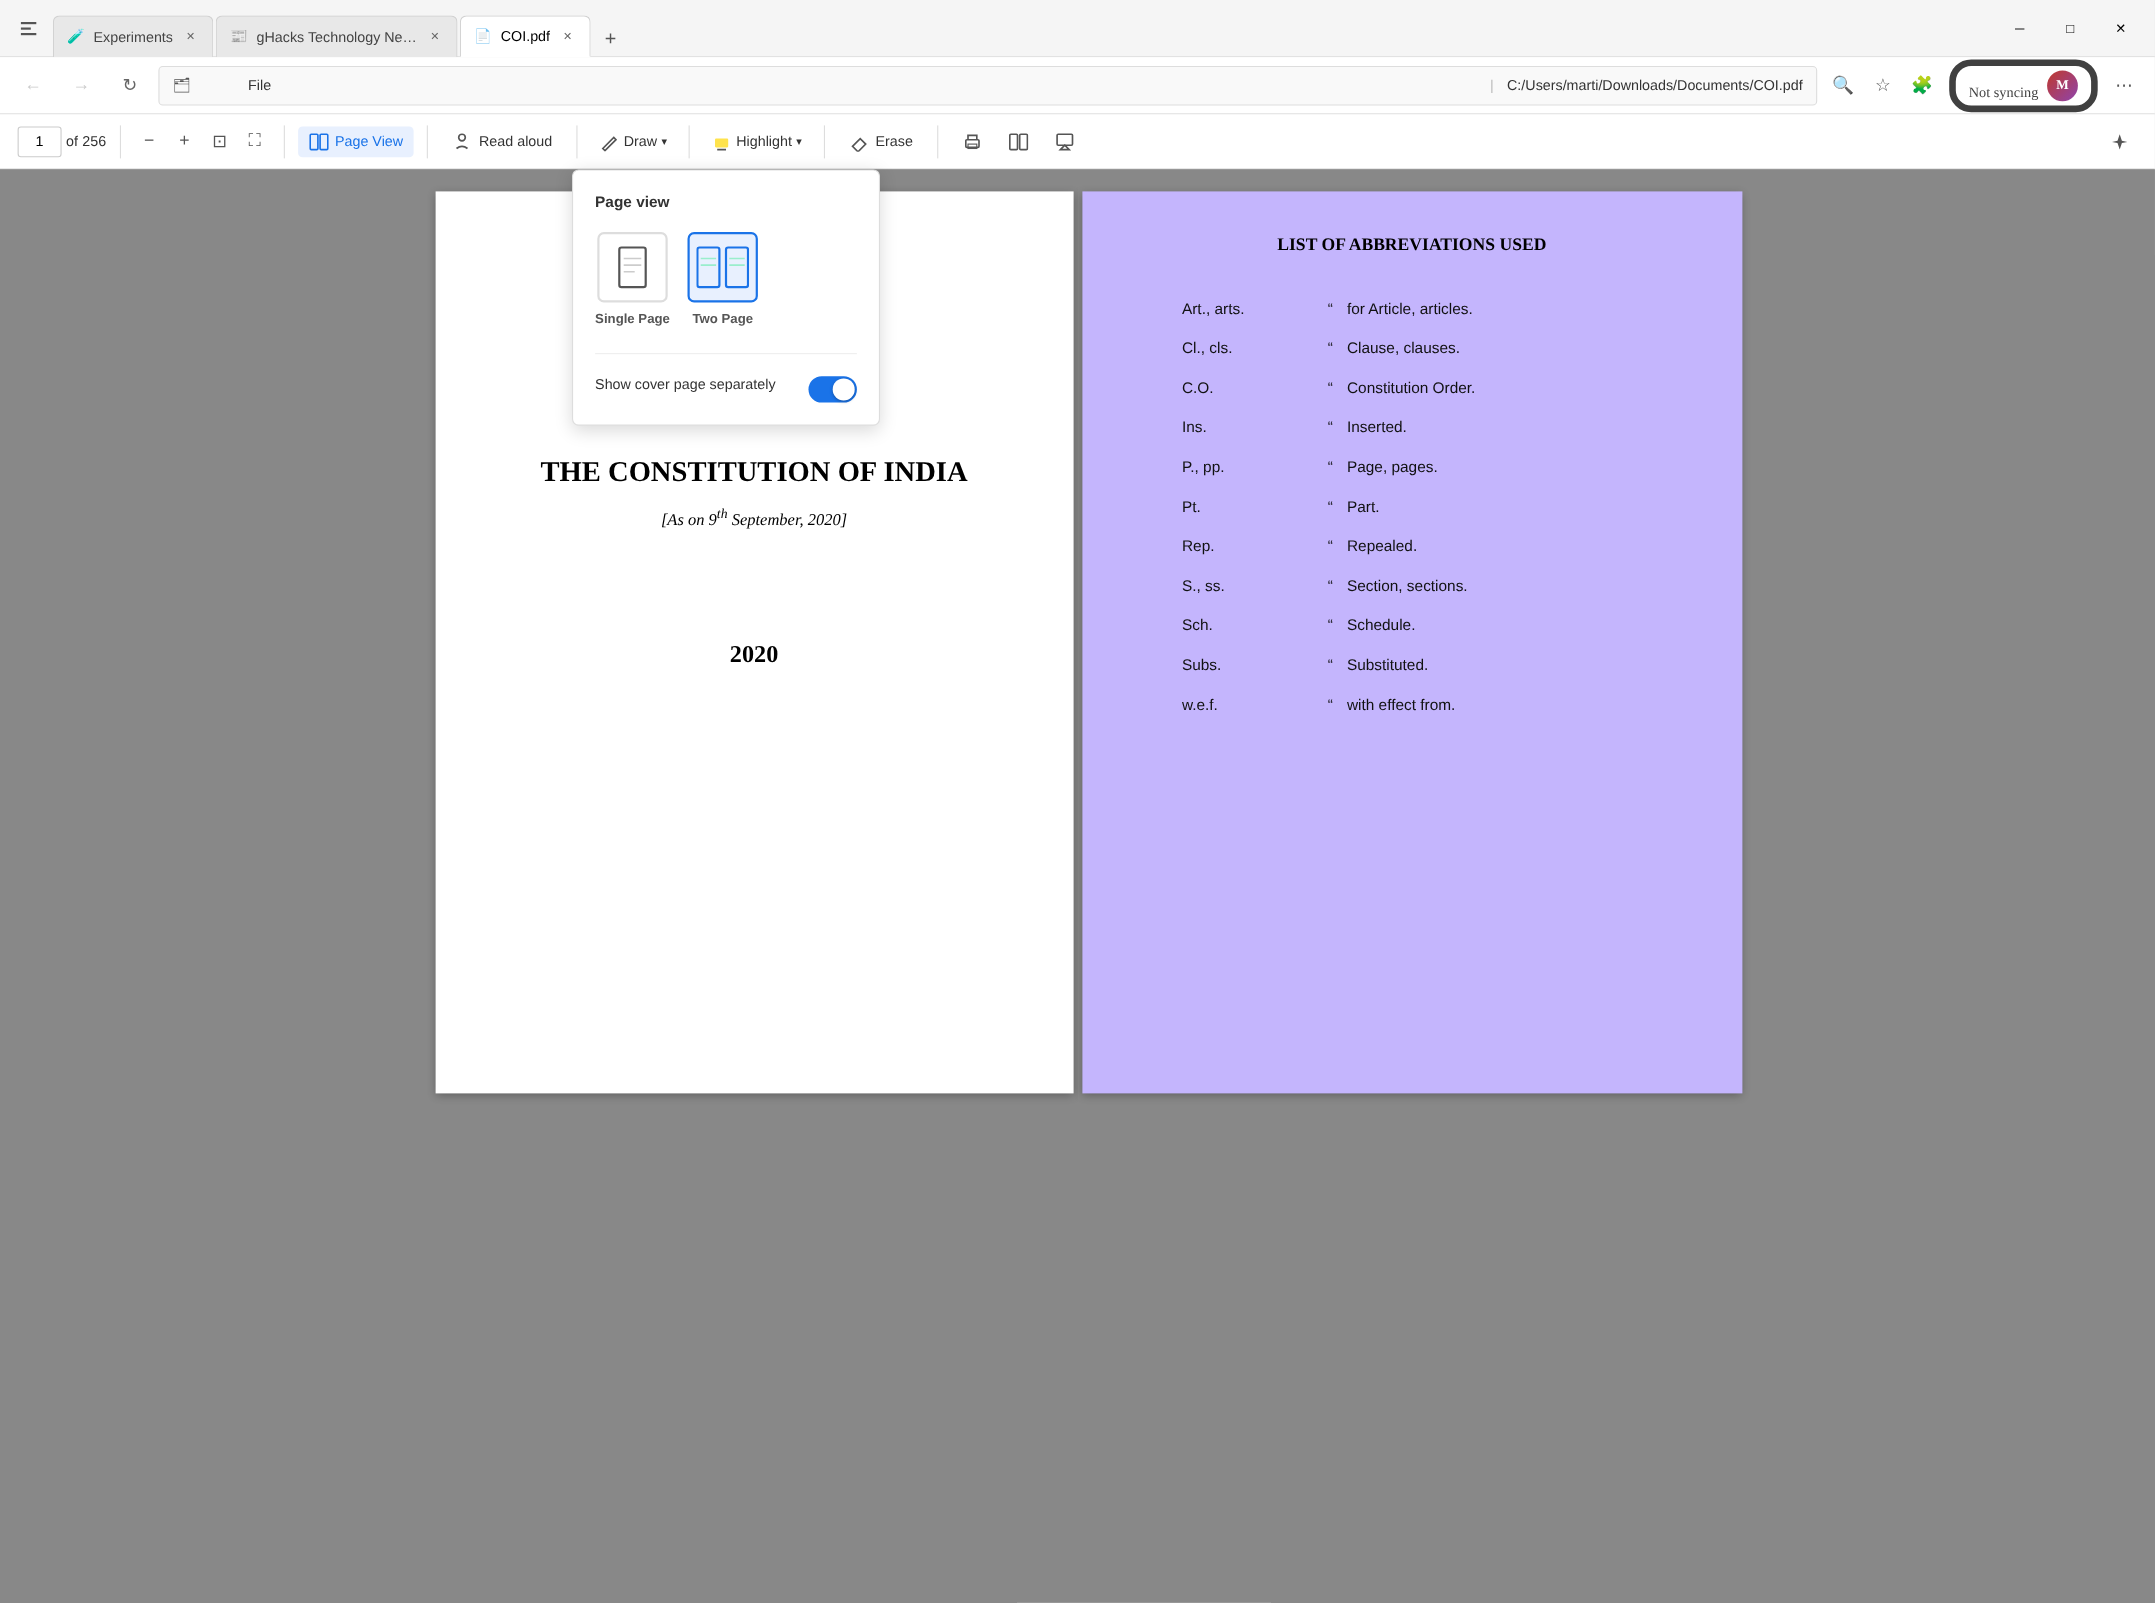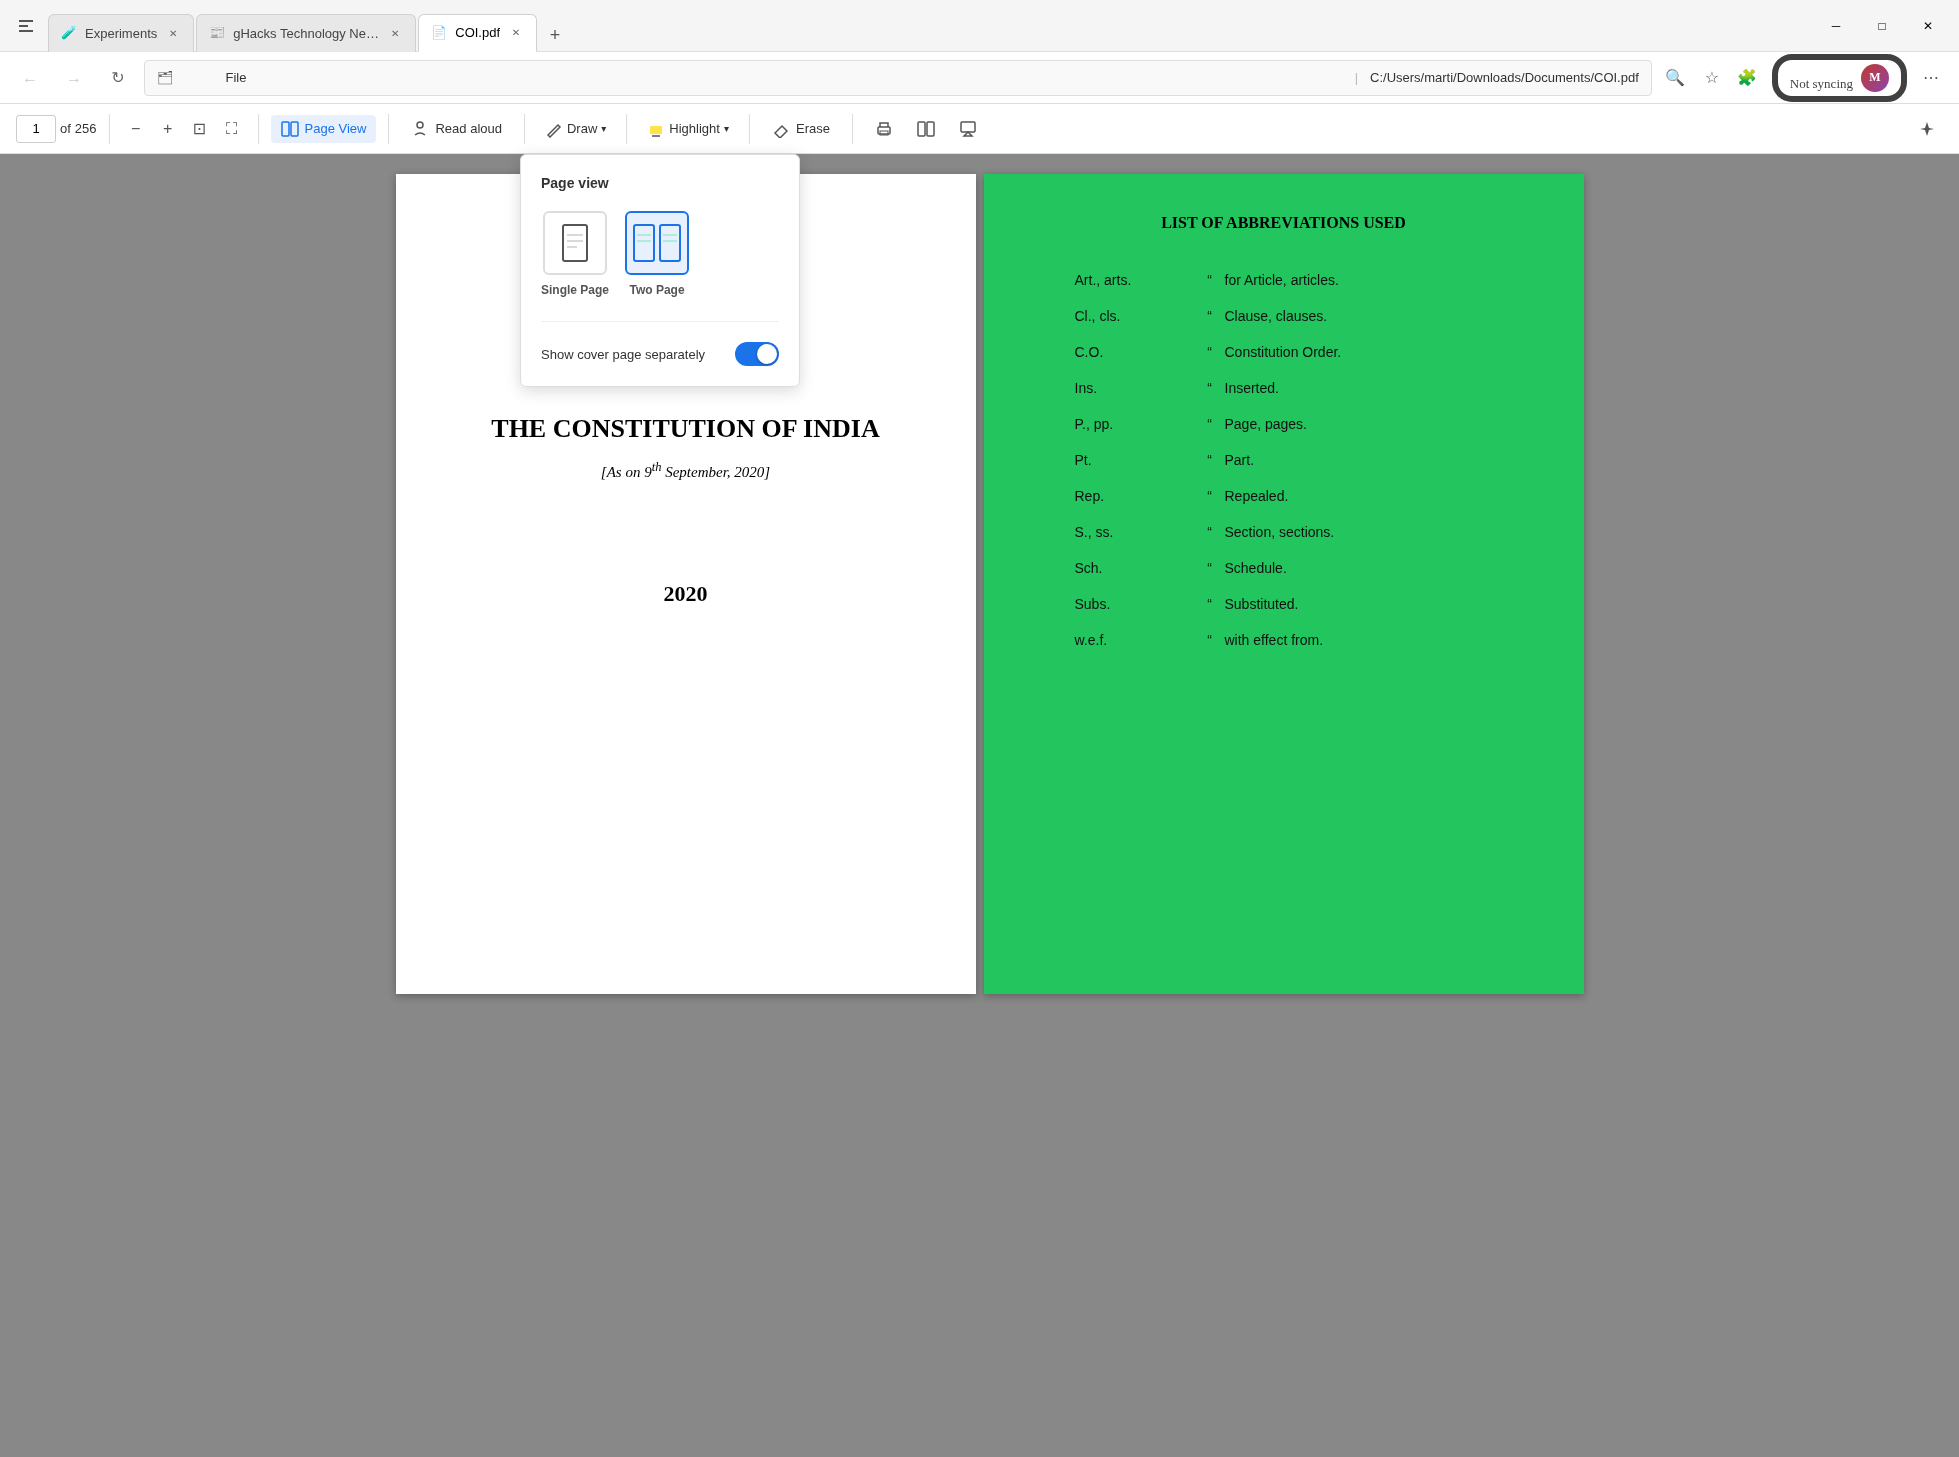--- a/index.html
+++ b/index.html
@@ -233,21 +233,21 @@
       background: #fff;
       box-shadow: 0 2px 8px rgba(0,0,0,0.3);
       width: 580px;
       min-height: 820px;
       padding: 60px 40px;
       display: flex;
       flex-direction: column;
       align-items: center;
     }
     .pdf-page-right-content {
-      background: #22c55e;
+      background: #c4b5fd;
       box-shadow: 0 2px 8px rgba(0,0,0,0.3);
       width: 600px;
       min-height: 820px;
       padding: 40px 60px;
     }
 
     
     .emblem {
       width: 100px; height: 110px;
       margin: 40px auto 30px;
@@ -367,21 +367,21 @@
       color: #555;
       font-weight: bold;
     }
     .popup-divider {
       height: 1px;
       background: #eee;
       margin-bottom: 20px;
     }
     .popup-toggle-row {
       display: flex;
-      align-items: center;
+      align-items: flex-start;
       justify-content: space-between;
     }
     .popup-toggle-label {
       font-size: 13px;
       color: #333;
     }
     .toggle-switch {
       width: 44px; height: 24px;
       background: #1a73e8;
       border-radius: 12px;

